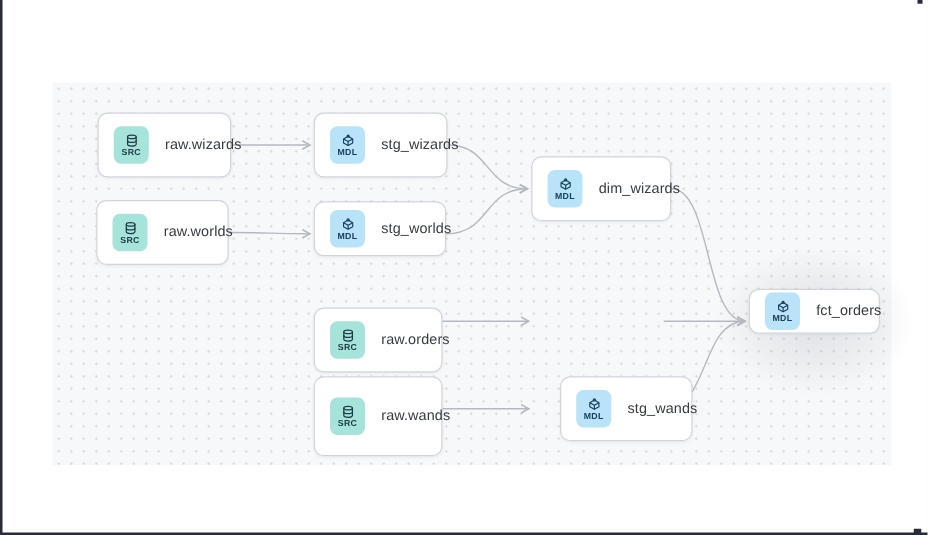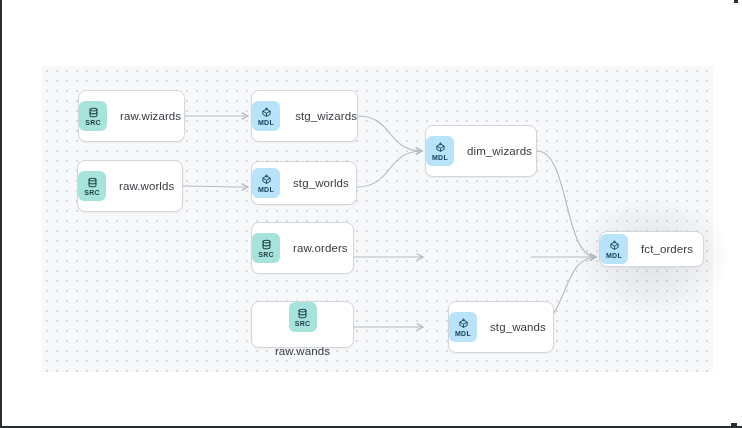--- a/index.html
+++ b/index.html
@@ -13,21 +13,21 @@
   .edges{position:absolute;left:0;top:0;pointer-events:none;}
   .edges path{fill:none;stroke:var(--edge,#b4b9c0);stroke-width:1.1;}
   .glow{
     position:absolute;border-radius:50%;
     background:radial-gradient(closest-side, rgba(125,135,150,0.20), rgba(125,135,150,0.10) 55%, rgba(125,135,150,0) 100%);
   }
   .node{
     position:absolute;box-sizing:border-box;
     background:#ffffff;border:1px solid #d2d6db;border-radius:8px;
     box-shadow:0 1px 2px rgba(30,35,40,0.05);
-    display:flex;align-items:center;gap:13px;
+    display:flex;align-items:center;gap:13px;padding-left:12px;
     cursor:pointer;
   }
   .badge{
     width:28px;height:30px;border-radius:6px;flex:0 0 auto;
     display:flex;flex-direction:column;align-items:center;justify-content:center;gap:1px;
   }
   .bicon{display:flex;align-items:center;justify-content:center;line-height:0;}
   .blabel{
     font-size:7px;font-weight:700;letter-spacing:0.3px;line-height:7px;
   }
@@ -135,36 +135,36 @@
               <path d="M4 9l8 4.5L20 9"></path>
               <path d="M12 13.5v7"></path>
               <circle cx="12" cy="4.2" r="1.9"></circle>
             </g>
           </svg>
         </span>
         <span class="blabel">MDL</span>
       </span>
       <span class="nlabel">dim_wizards</span>
     </div>
-    <div class="node" style="left: 251px; top: 222px; width: 103px; height: 52px;">
+    <div class="node" style="left: 251px; top: 246px; width: 103px; height: 52px;">
       <span class="badge" style="background:#a6e3da;color:#1d3c45">
         <span class="bicon">
           <svg viewBox="0 0 24 24" width="11" height="11">
             <g fill="none" stroke="currentColor" stroke-width="2.2" stroke-linecap="round">
               <ellipse cx="12" cy="5.5" rx="7.5" ry="3"></ellipse>
               <path d="M4.5 5.5v6.5c0 1.7 3.4 3 7.5 3s7.5-1.3 7.5-3V5.5"></path>
               <path d="M4.5 12v6.5c0 1.7 3.4 3 7.5 3s7.5-1.3 7.5-3V12"></path>
             </g>
           </svg>
         </span>
         <span class="blabel">SRC</span>
       </span>
       <span class="nlabel">raw.orders</span>
     </div>
-    <div class="node" style="left: 251px; top: 301px; width: 103px; height: 47px; flex-direction: column;">
+    <div class="node" style="left: 251px; top: 301px; width: 103px; height: 64px;">
       <span class="badge" style="background:#a6e3da;color:#1d3c45">
         <span class="bicon">
           <svg viewBox="0 0 24 24" width="11" height="11">
             <g fill="none" stroke="currentColor" stroke-width="2.2" stroke-linecap="round">
               <ellipse cx="12" cy="5.5" rx="7.5" ry="3"></ellipse>
               <path d="M4.5 5.5v6.5c0 1.7 3.4 3 7.5 3s7.5-1.3 7.5-3V5.5"></path>
               <path d="M4.5 12v6.5c0 1.7 3.4 3 7.5 3s7.5-1.3 7.5-3V12"></path>
             </g>
           </svg>
         </span>

